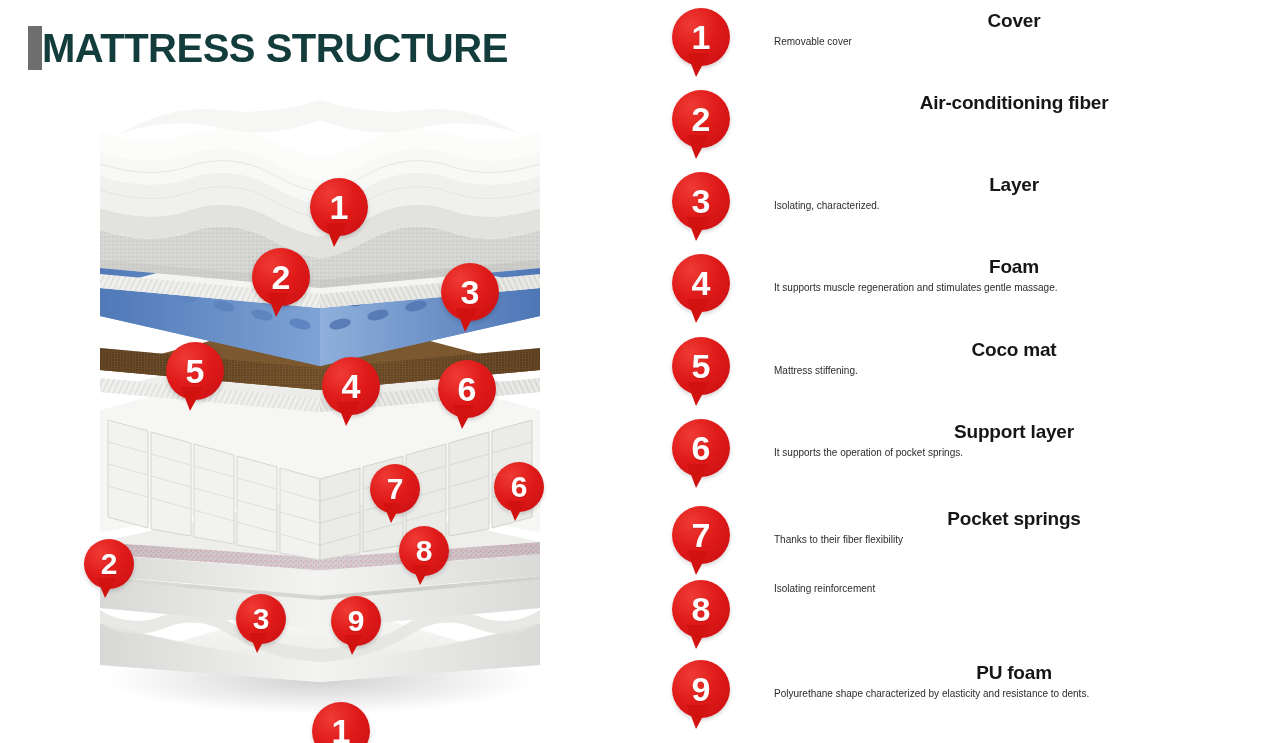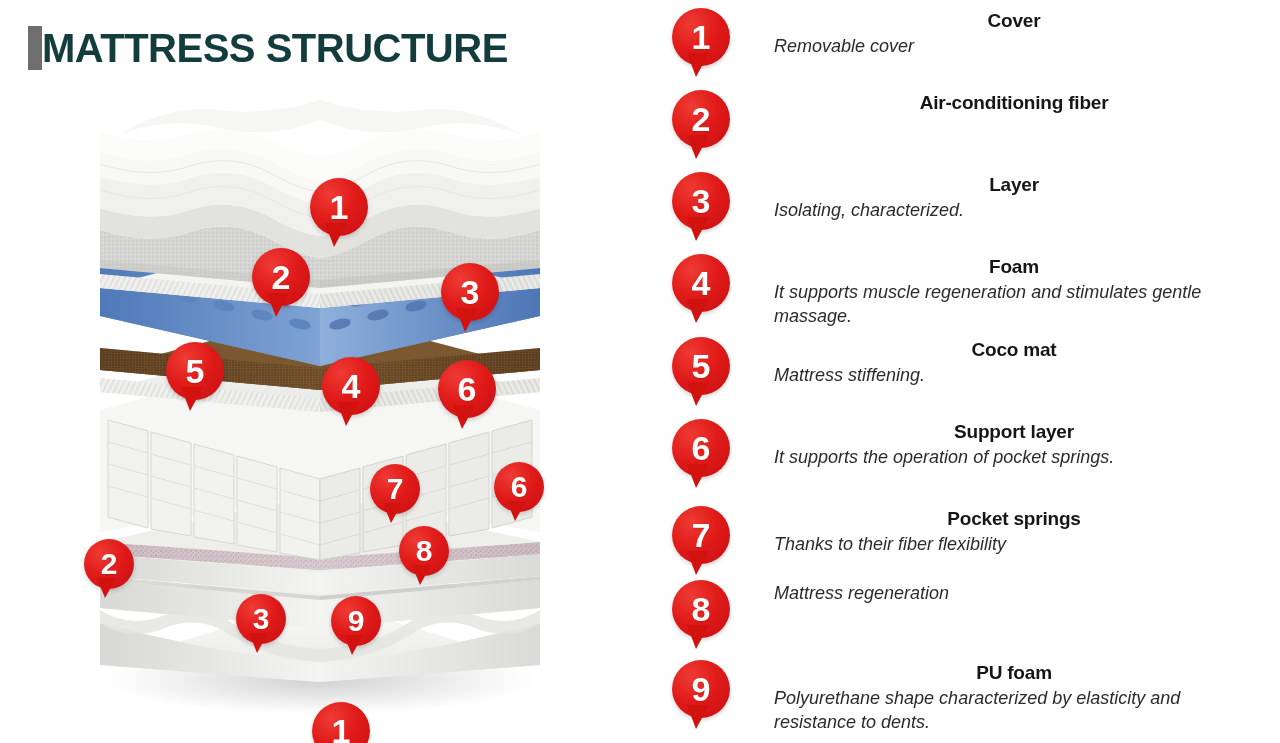--- a/index.html
+++ b/index.html
@@ -48,21 +48,21 @@
 
   
   .legend{position:absolute;left:672px;top:0;width:600px;height:743px;}
   .legend-item{position:absolute;left:0;}
   .legend-pin{position:absolute;left:0;top:0;}
   .legend-text{position:absolute;left:102px;top:2px;width:480px;}
   .legend-title{
     font-size:19px;font-weight:bold;color:#161616;line-height:1.18;
     letter-spacing:-0.2px;margin:0 0 3px 0;white-space:nowrap;text-align:center;
   }
-  .legend-desc{font-size:18px;color:#2b2b2b;line-height:1.33;margin:0;font-style:italic;}
+  .legend-desc{font-size:10px;color:#2b2b2b;line-height:1.33;margin:0;}
   .legend-desc span{display:block;}
 </style>
 </head>
 <body>
 
 <div class="page">
 
   <div class="title-wrap">
     <div class="title-bar"></div>
     <div class="title-text">MATTRESS STRUCTURE</div>
@@ -470,21 +470,21 @@
     </div>
 
     <div class="legend-item" style="top:580px;">
       <div class="legend-pin pin">
         <div class="bubble"></div>
         <div class="tail"></div>
         <div class="num">8</div>
       </div>
       <div class="legend-text">
         <p class="legend-desc">
-          <span>Mattress regeneration</span>
+          <span>Isolating reinforcement</span>
         </p>
       </div>
     </div>
 
     <div class="legend-item" style="top:660px;">
       <div class="legend-pin pin">
         <div class="bubble"></div>
         <div class="tail"></div>
         <div class="num">9</div>
       </div>

